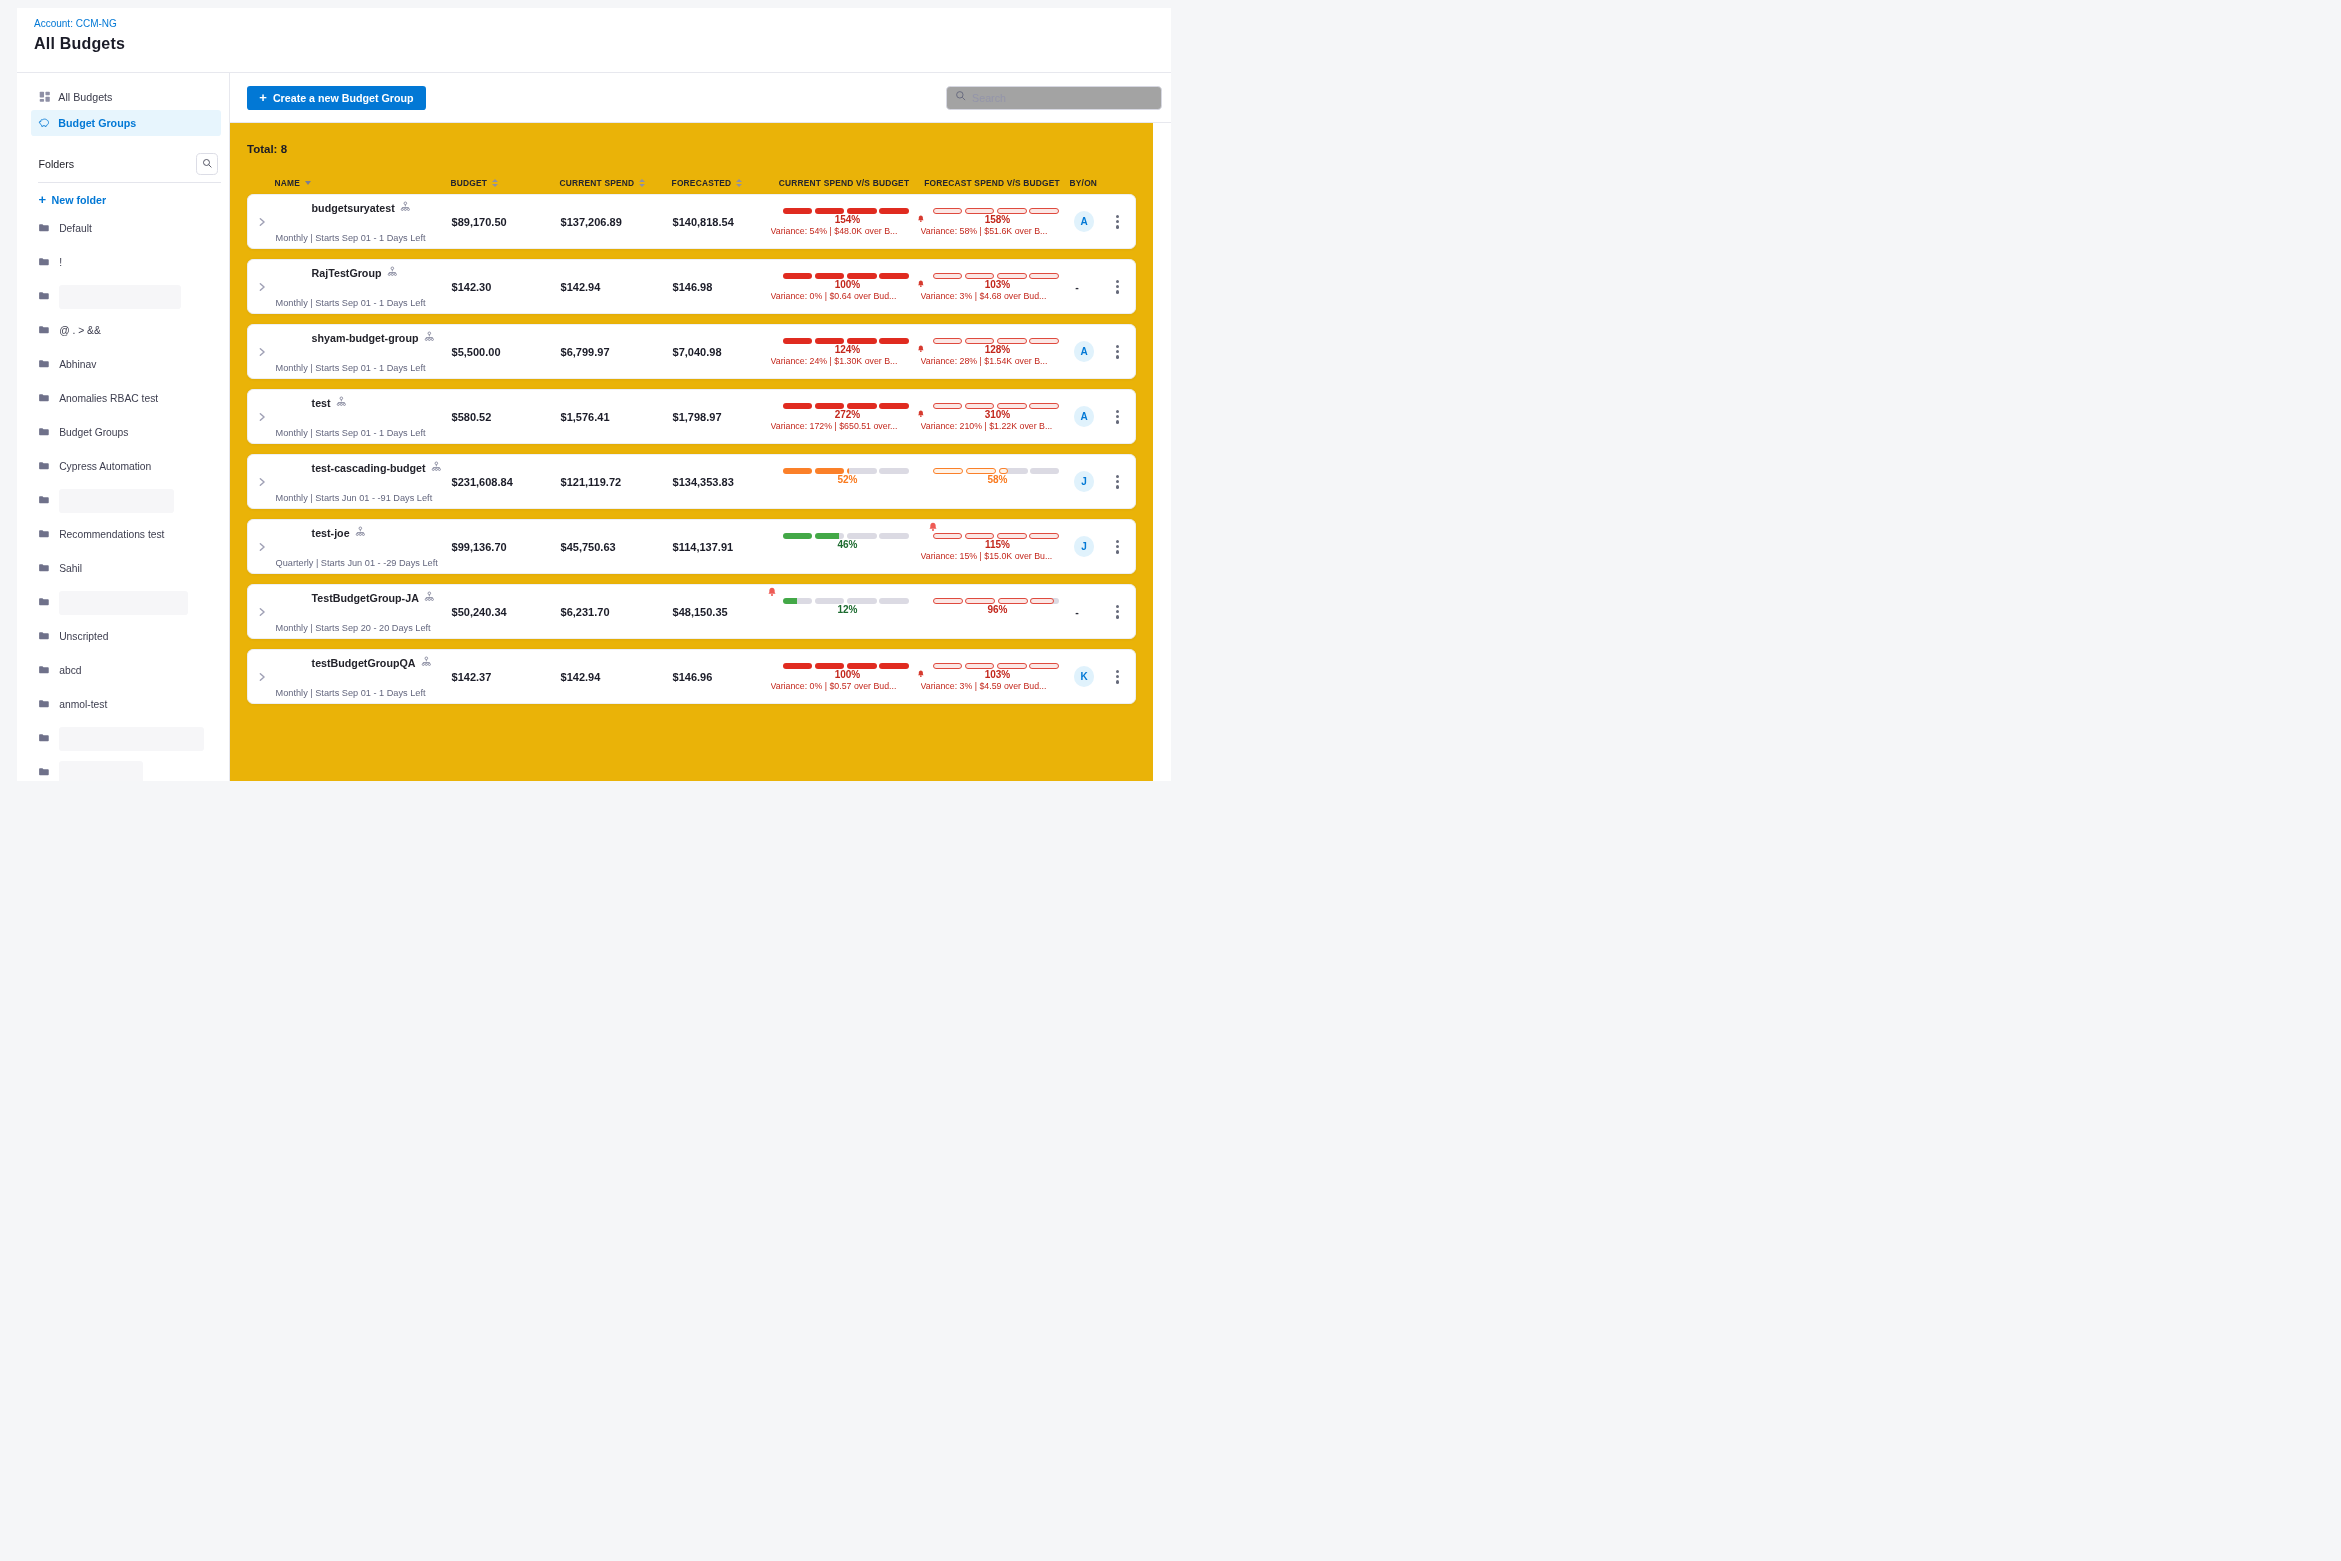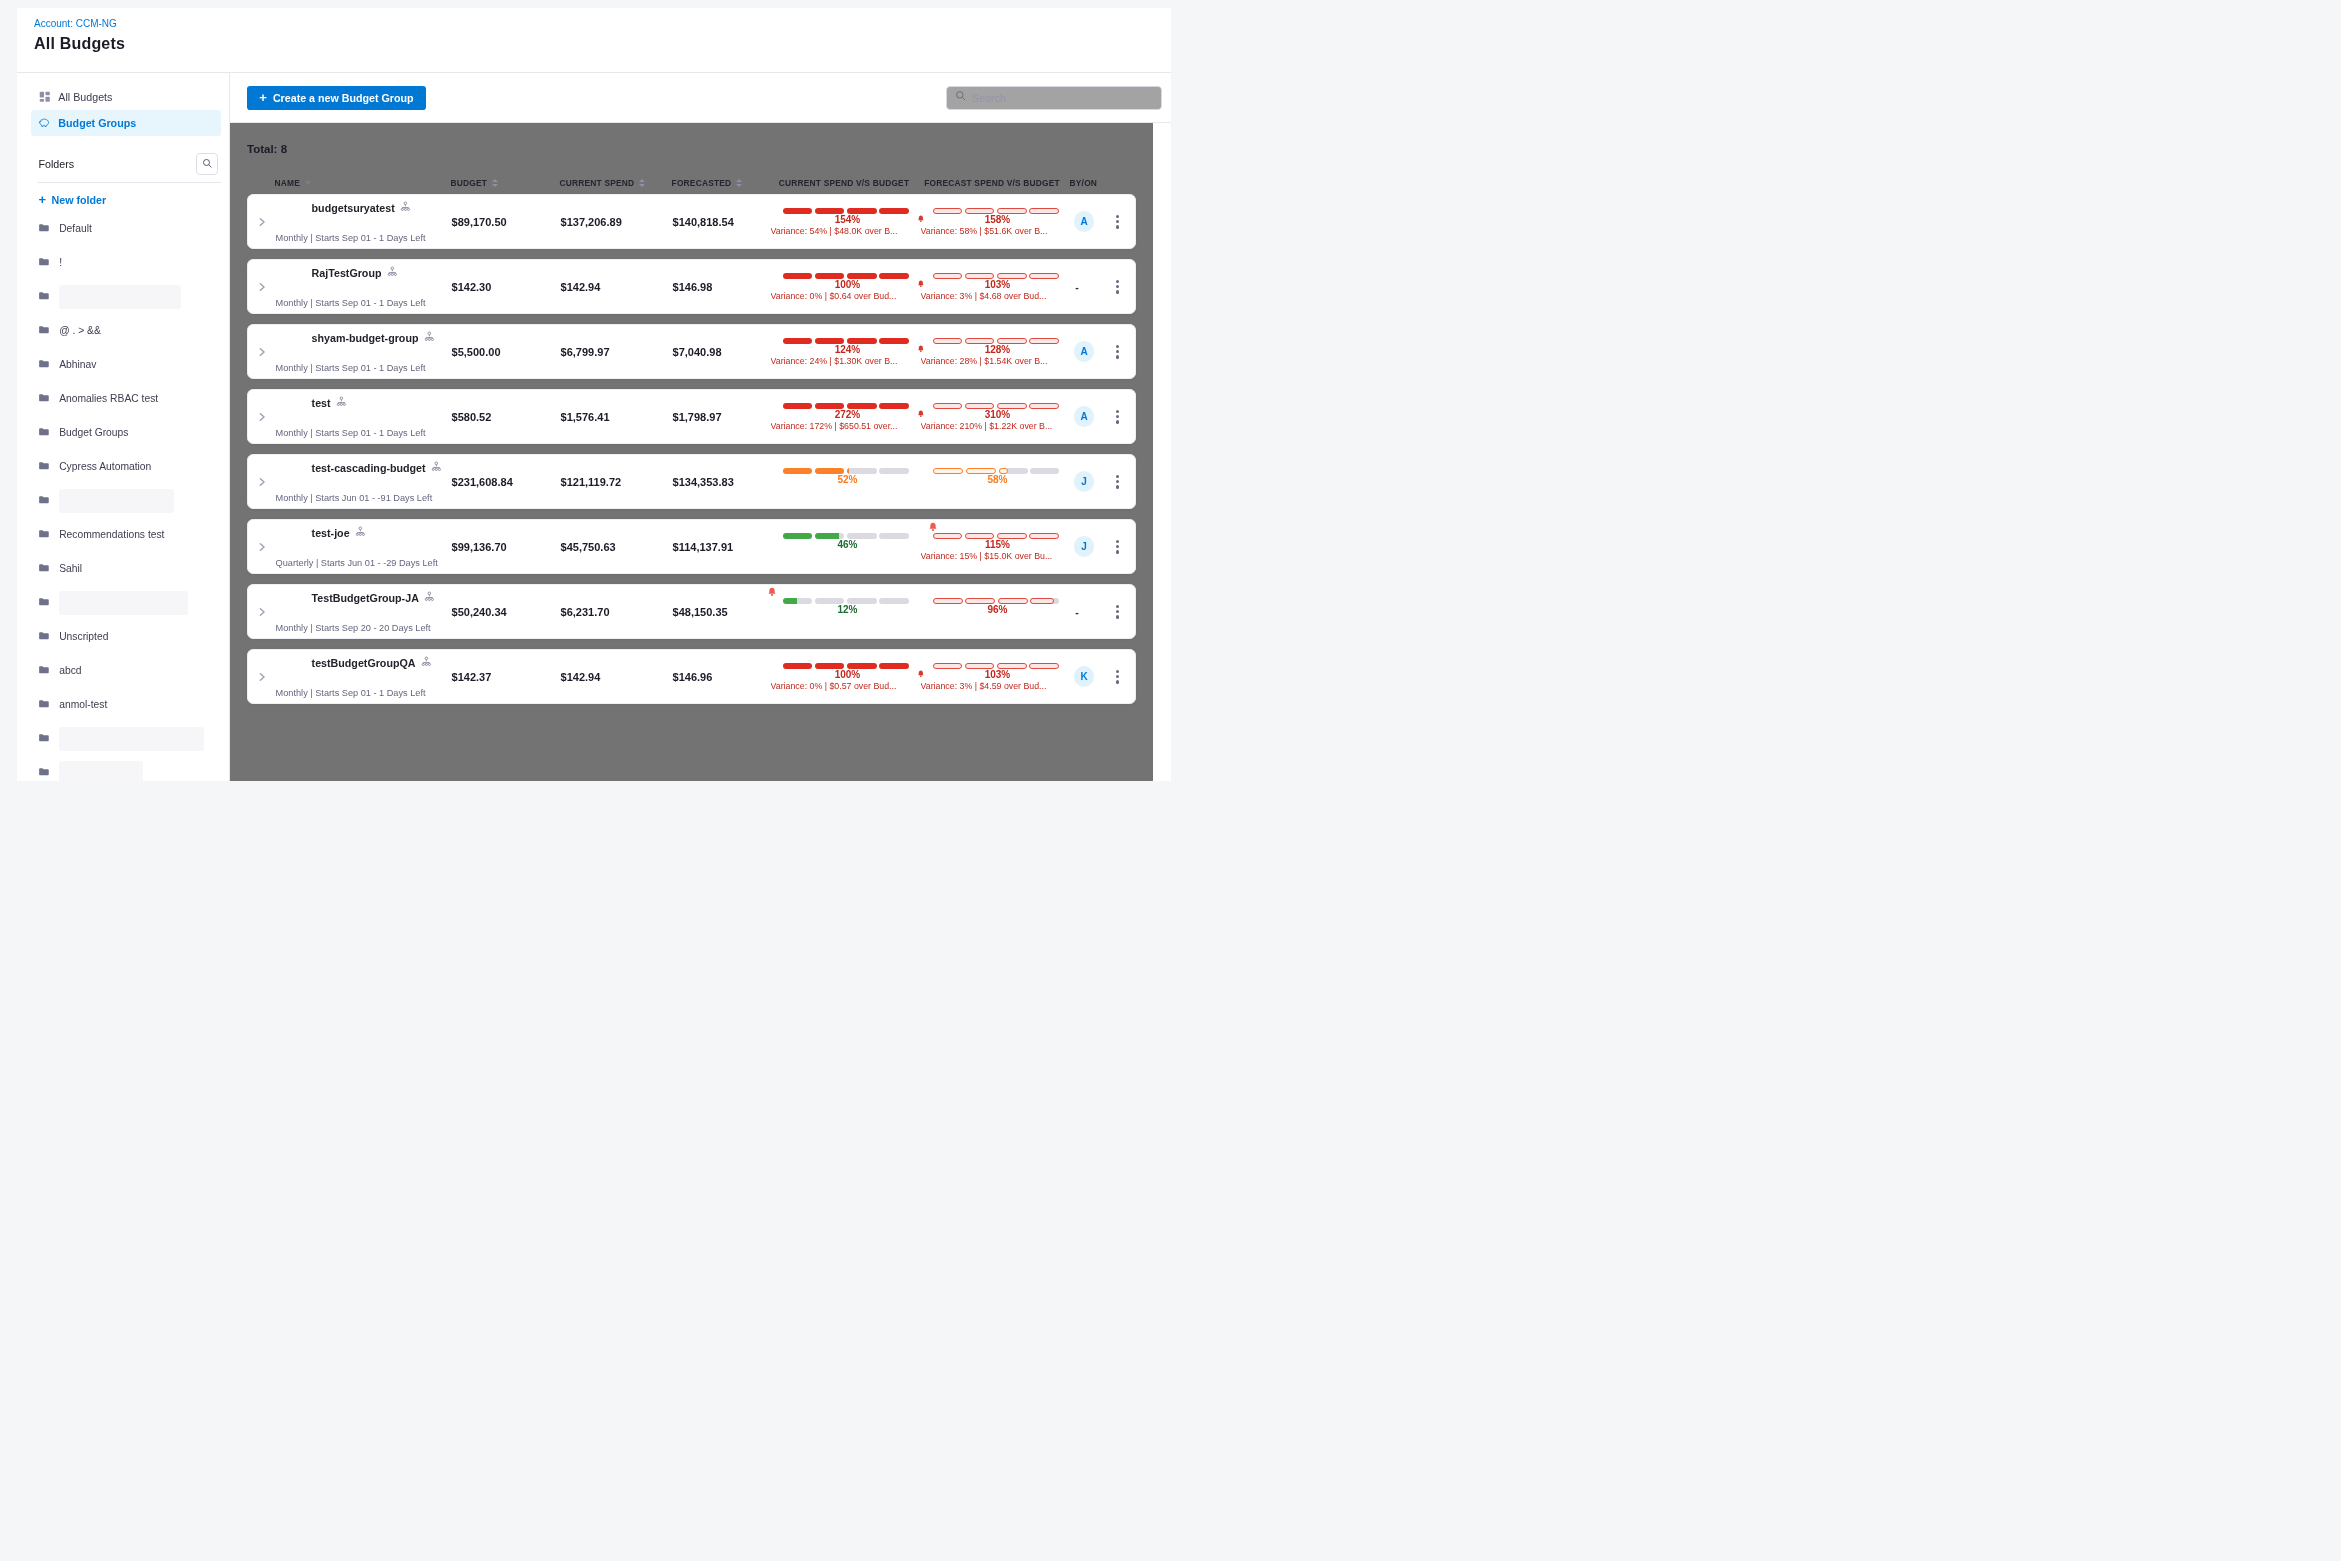--- a/index.html
+++ b/index.html
@@ -30,21 +30,21 @@
 
   
   .main { position:absolute; left:230px; top:73px; right:0; bottom:0; }
   .topbar { height:50px; background:#fff; border-bottom:0.8px solid #e7e8ee; display:flex; align-items:center; justify-content:space-between; padding:0 9.2px 0 17px; }
   .create-btn { display:flex; align-items:center; gap:6.1px; height:24px; padding:0 12.2px; background:#0278d5; color:#fff; border:none; border-radius:3.1px; font-size:10.7px; font-weight:bold; cursor:pointer; font-family:inherit; }
   .create-btn .plus { font-size:13px; font-weight:bold; }
   .search-box { display:flex; align-items:center; gap:6.1px; width:216px; height:24px; border:0.8px solid #d7d8e2; border-radius:4.6px; background:#a3a3a3; padding:0 7.7px; }
   .search-box input { border:none; outline:none; font-size:10.7px; color:#3c3d4e; width:100%; font-family:inherit; background:transparent; }
   .search-box input::placeholder { color:#9495aa; }
 
-  .content { position:absolute; top:50px; left:0; right:0; bottom:0; background:#737373; }
+  .content { position:absolute; top:50px; left:0; right:0; bottom:0; background:#eab308; }
   .right-strip { position:absolute; top:0; right:0; bottom:0; width:18.4px; background:#fff; }
   .total-label { margin:20px 0 0 17px; font-size:11.5px; font-weight:bold; color:#1b1c28; }
 
   
   .cols { display:flex; align-items:center; }
   .c-chev { flex:0 0 18.4px; }
   .c-name { flex:0 0 176px; }
   .c-budget { flex:0 0 109px; }
   .c-current { flex:0 0 112px; }
   .c-forecast { flex:0 0 98px; }

